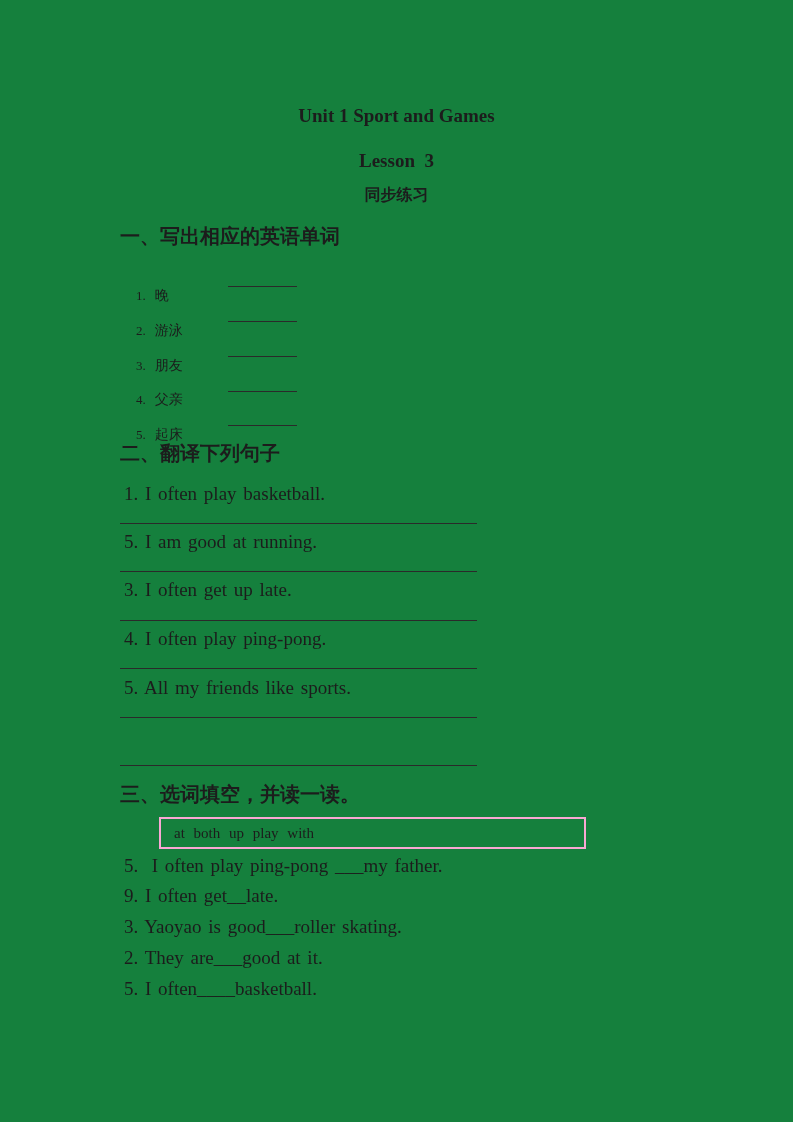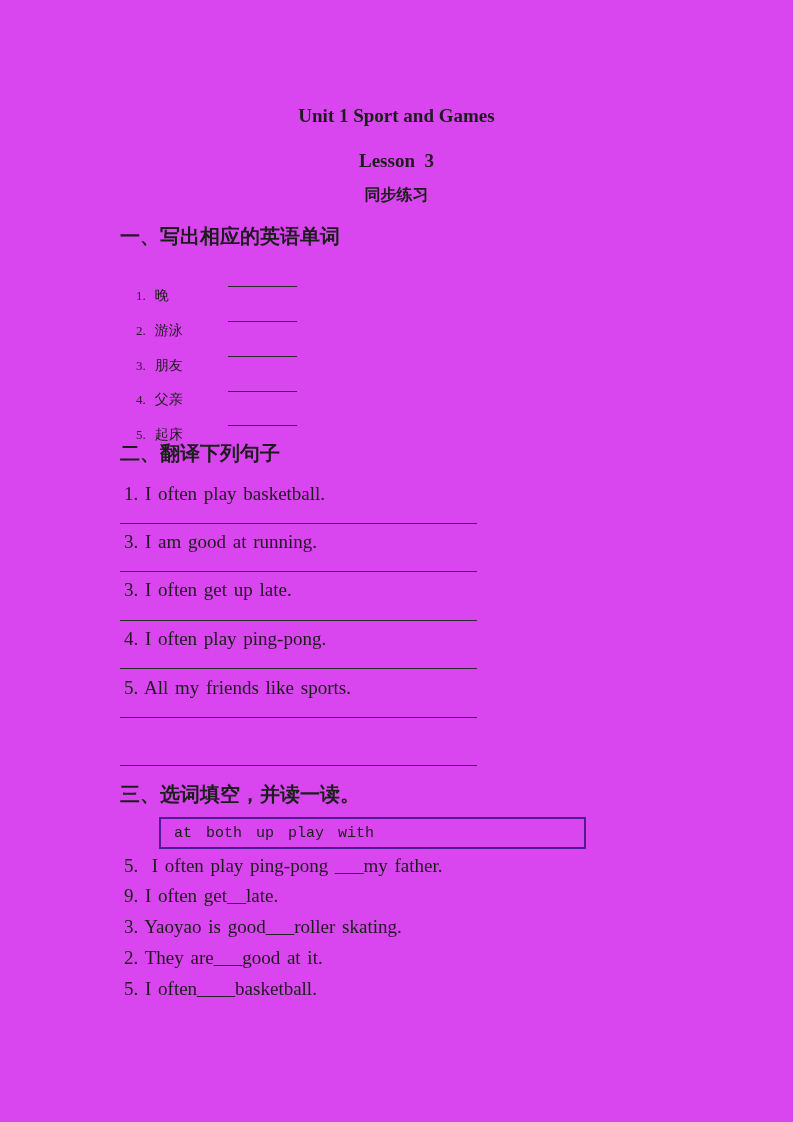--- a/index.html
+++ b/index.html
@@ -1,20 +1,20 @@
 <!DOCTYPE html>
 <html><head>
 <meta charset="utf-8">
 <style>
   html, body { margin: 0; padding: 0; background: #ffffff; }
   .page {
     position: relative;
     width: 793px;
     height: 1122px;
-    background: #d946ef;
+    background: #15803d;
     color: #1c1c1c;
     font-family: "Liberation Serif", serif;
     overflow: hidden;
   }
   .center {
     position: absolute;
     left: 0;
     width: 793px;
     text-align: center;
     white-space: pre;
@@ -64,23 +64,22 @@
     width: 357px;
     height: 0;
     border-top: 1px solid #2a2a2a;
   }
   .word-bank {
     position: absolute;
     left: 159px;
     top: 817px;
     width: 427px;
     height: 32px;
-    border: 2px solid #4c1d95;
+    border: 2px solid #f9a8d4;
     box-sizing: border-box;
-    font-family: Liberation Mono, monospace;
   }
   .word-bank-text {
     padding: 6px 0 0 13px;
     font-size: 15px;
     word-spacing: 5px;
     white-space: pre;
   }
 </style>
 </head>
 <body>
@@ -116,21 +115,21 @@
   <div class="word-row" style="top:408px">
     <span class="word-row-num">5.</span><span class="word-row-word">起床</span>
   </div>
   <div class="blank-short" style="top:425px"></div>
 
   <div class="heading-cn" style="top:441px">二、翻译下列句子</div>
 
   <div class="sentence" style="top:484px">1. I often play basketball.</div>
   <div class="answer-line" style="top:523px"></div>
 
-  <div class="sentence" style="top:532px">3. I am good at running.</div>
+  <div class="sentence" style="top:532px">5. I am good at running.</div>
   <div class="answer-line" style="top:571px"></div>
 
   <div class="sentence" style="top:580px">3. I often get up late.</div>
   <div class="answer-line" style="top:620px"></div>
 
   <div class="sentence" style="top:629px">4. I often play ping-pong.</div>
   <div class="answer-line" style="top:668px"></div>
 
   <div class="sentence" style="top:678px">5. All my friends like sports.</div>
   <div class="answer-line" style="top:717px"></div>

